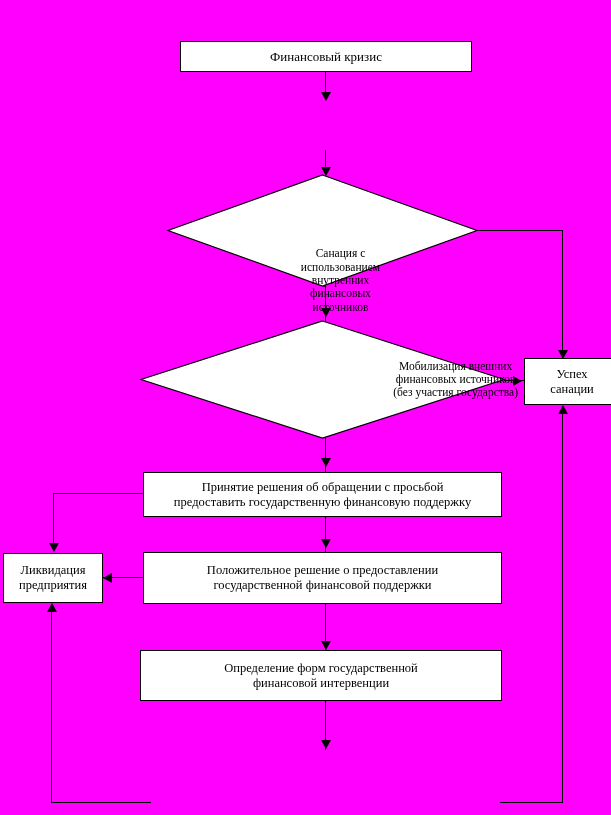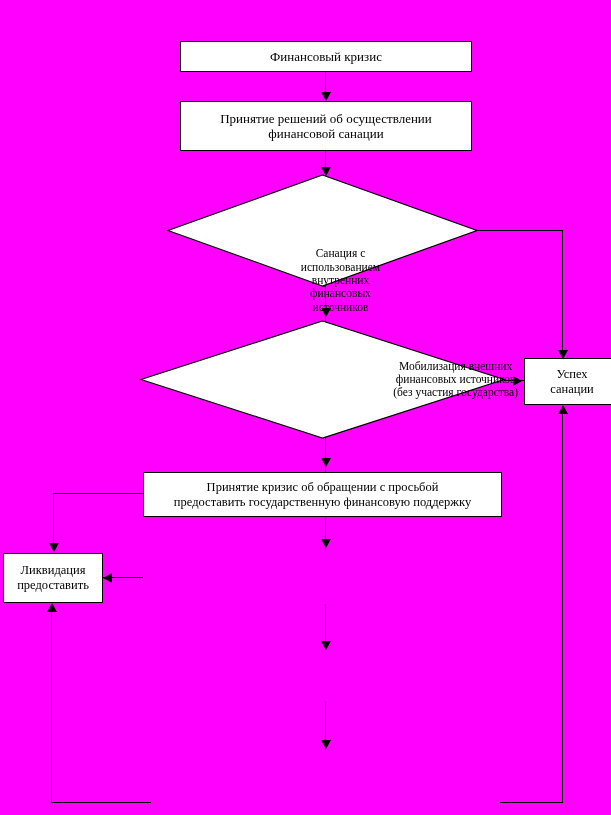--- a/index.html
+++ b/index.html
@@ -142,24 +142,20 @@
   <div class="arrow up" style="left:47px; top:563px;"></div>
 
   <div class="edge h" style="left:500px; top:762px; width:62px;"></div>
   <div class="edge v" style="left:562px; top:372px; height:391px;"></div>
   <div class="arrow up" style="left:558px; top:365px;"></div>
 
   <div class="node" style="left:180px; top:1px; width:292px; height:31px; font-size:13px;">
     <span class="lbl">Финансовый кризис</span>
   </div>
 
-  <div class="node" style="left:180px; top:61px; width:292px; height:50px; font-size:13px;">
-    <span class="lbl">Принятие решений об осуществлении
-финансовой санации</span>
-  </div>
 
   <div class="dnode" style="left:168px; top:135px; width:309px; height:111px;">
     <svg width="309" height="111" viewBox="0 0 309 111">
       <polygon points="154.5,0 309,55.5 154.5,111 0,55.5" fill="#ffffff" stroke="#000000" stroke-width="1.2"></polygon>
     </svg>
     <div class="dlabel" style="font-size:11.5px; padding-left:18px; padding-top:28px; align-items:flex-end;">
       <span>Санация с
 использованием
 внутренних
 финансовых
@@ -177,25 +173,33 @@
 (без участия государства)</span>
     </div>
   </div>
 
   <div class="node" style="left:524px; top:318px; width:96px; height:47px; font-size:12.5px;">
     <span class="lbl">Успех
 санации</span>
   </div>
 
   <div class="node" style="left:143px; top:432px; width:359px; height:45px; font-size:12.5px;">
-    <span class="lbl">Принятие кризис об обращении с просьбой
+    <span class="lbl">Принятие решения об обращении с просьбой
 предоставить государственную финансовую поддержку</span>
   </div>
 
+  <div class="node" style="left:143px; top:512px; width:359px; height:52px; font-size:12.5px;">
+    <span class="lbl">Положительное решение о предоставлении
+государственной финансовой поддержки</span>
+  </div>
 
   <div class="node" style="left:3px; top:513px; width:100px; height:50px; font-size:12.5px;">
     <span class="lbl">Ликвидация
-предоставить</span>
-  </div>
-
+предприятия</span>
+  </div>
+
+  <div class="node" style="left:140px; top:610px; width:362px; height:51px; font-size:12.5px;">
+    <span class="lbl">Определение форм государственной
+финансовой интервенции</span>
+  </div>
 
 
 </div>
 
 </body></html>

